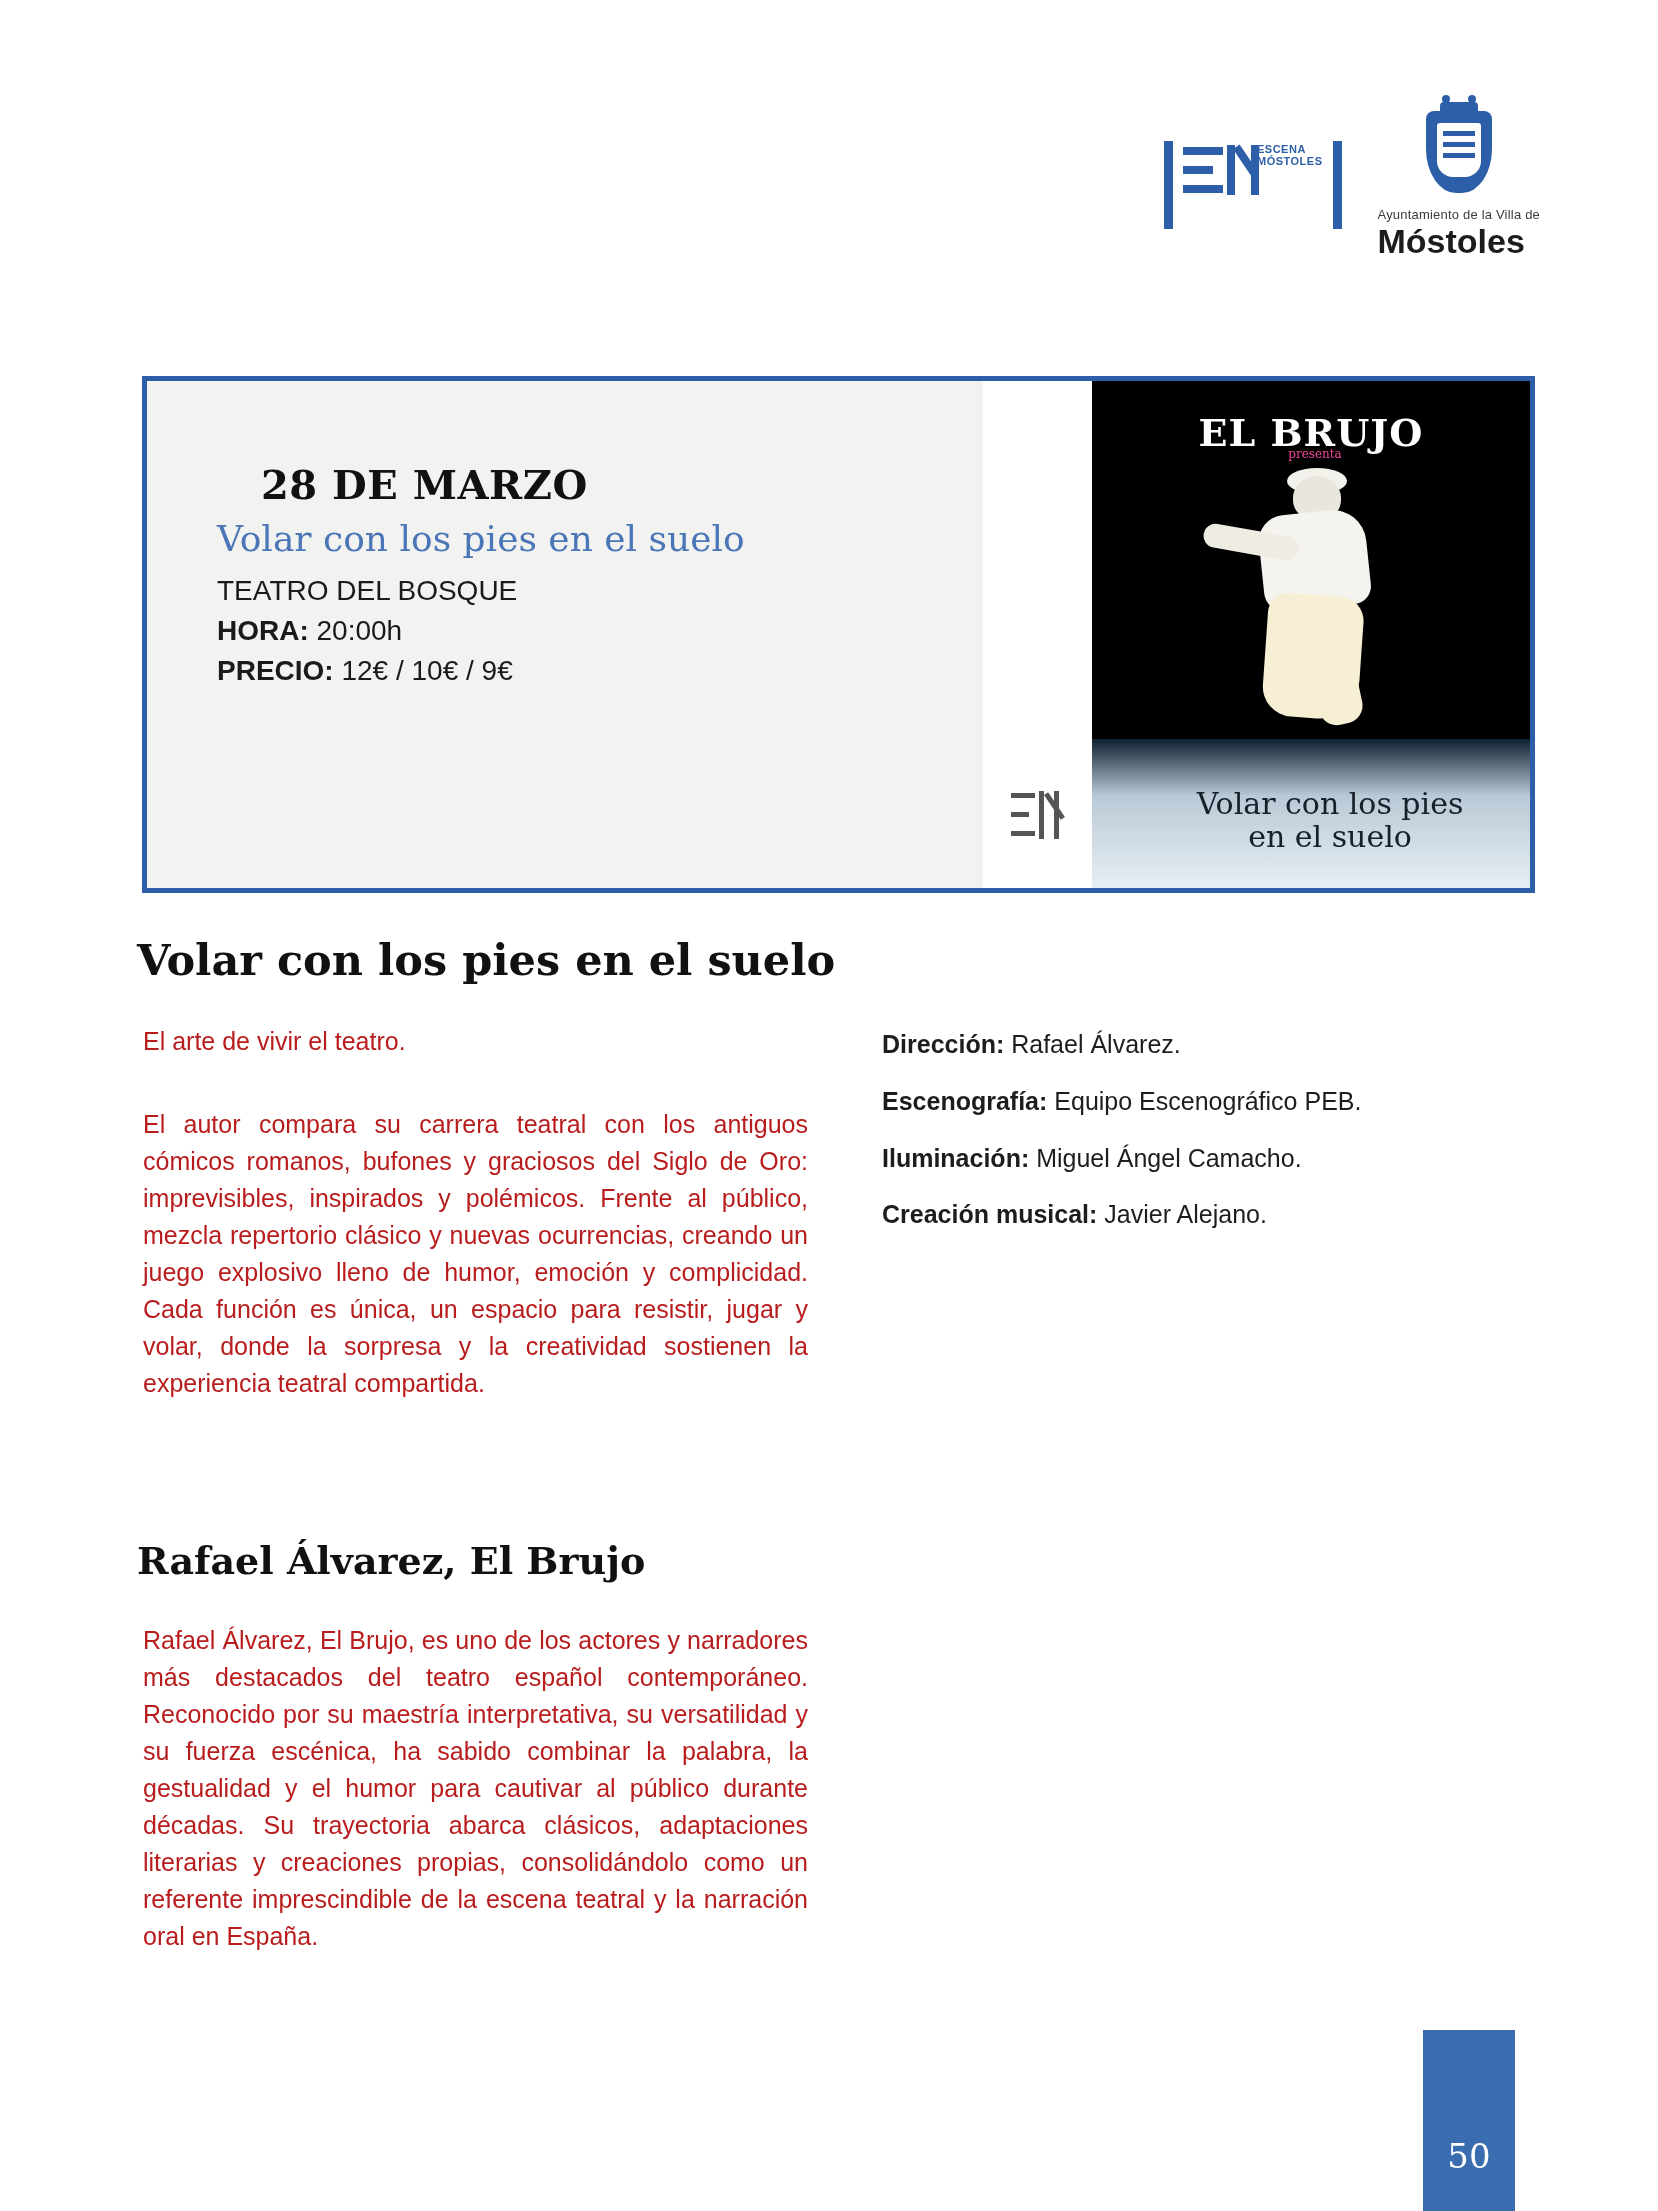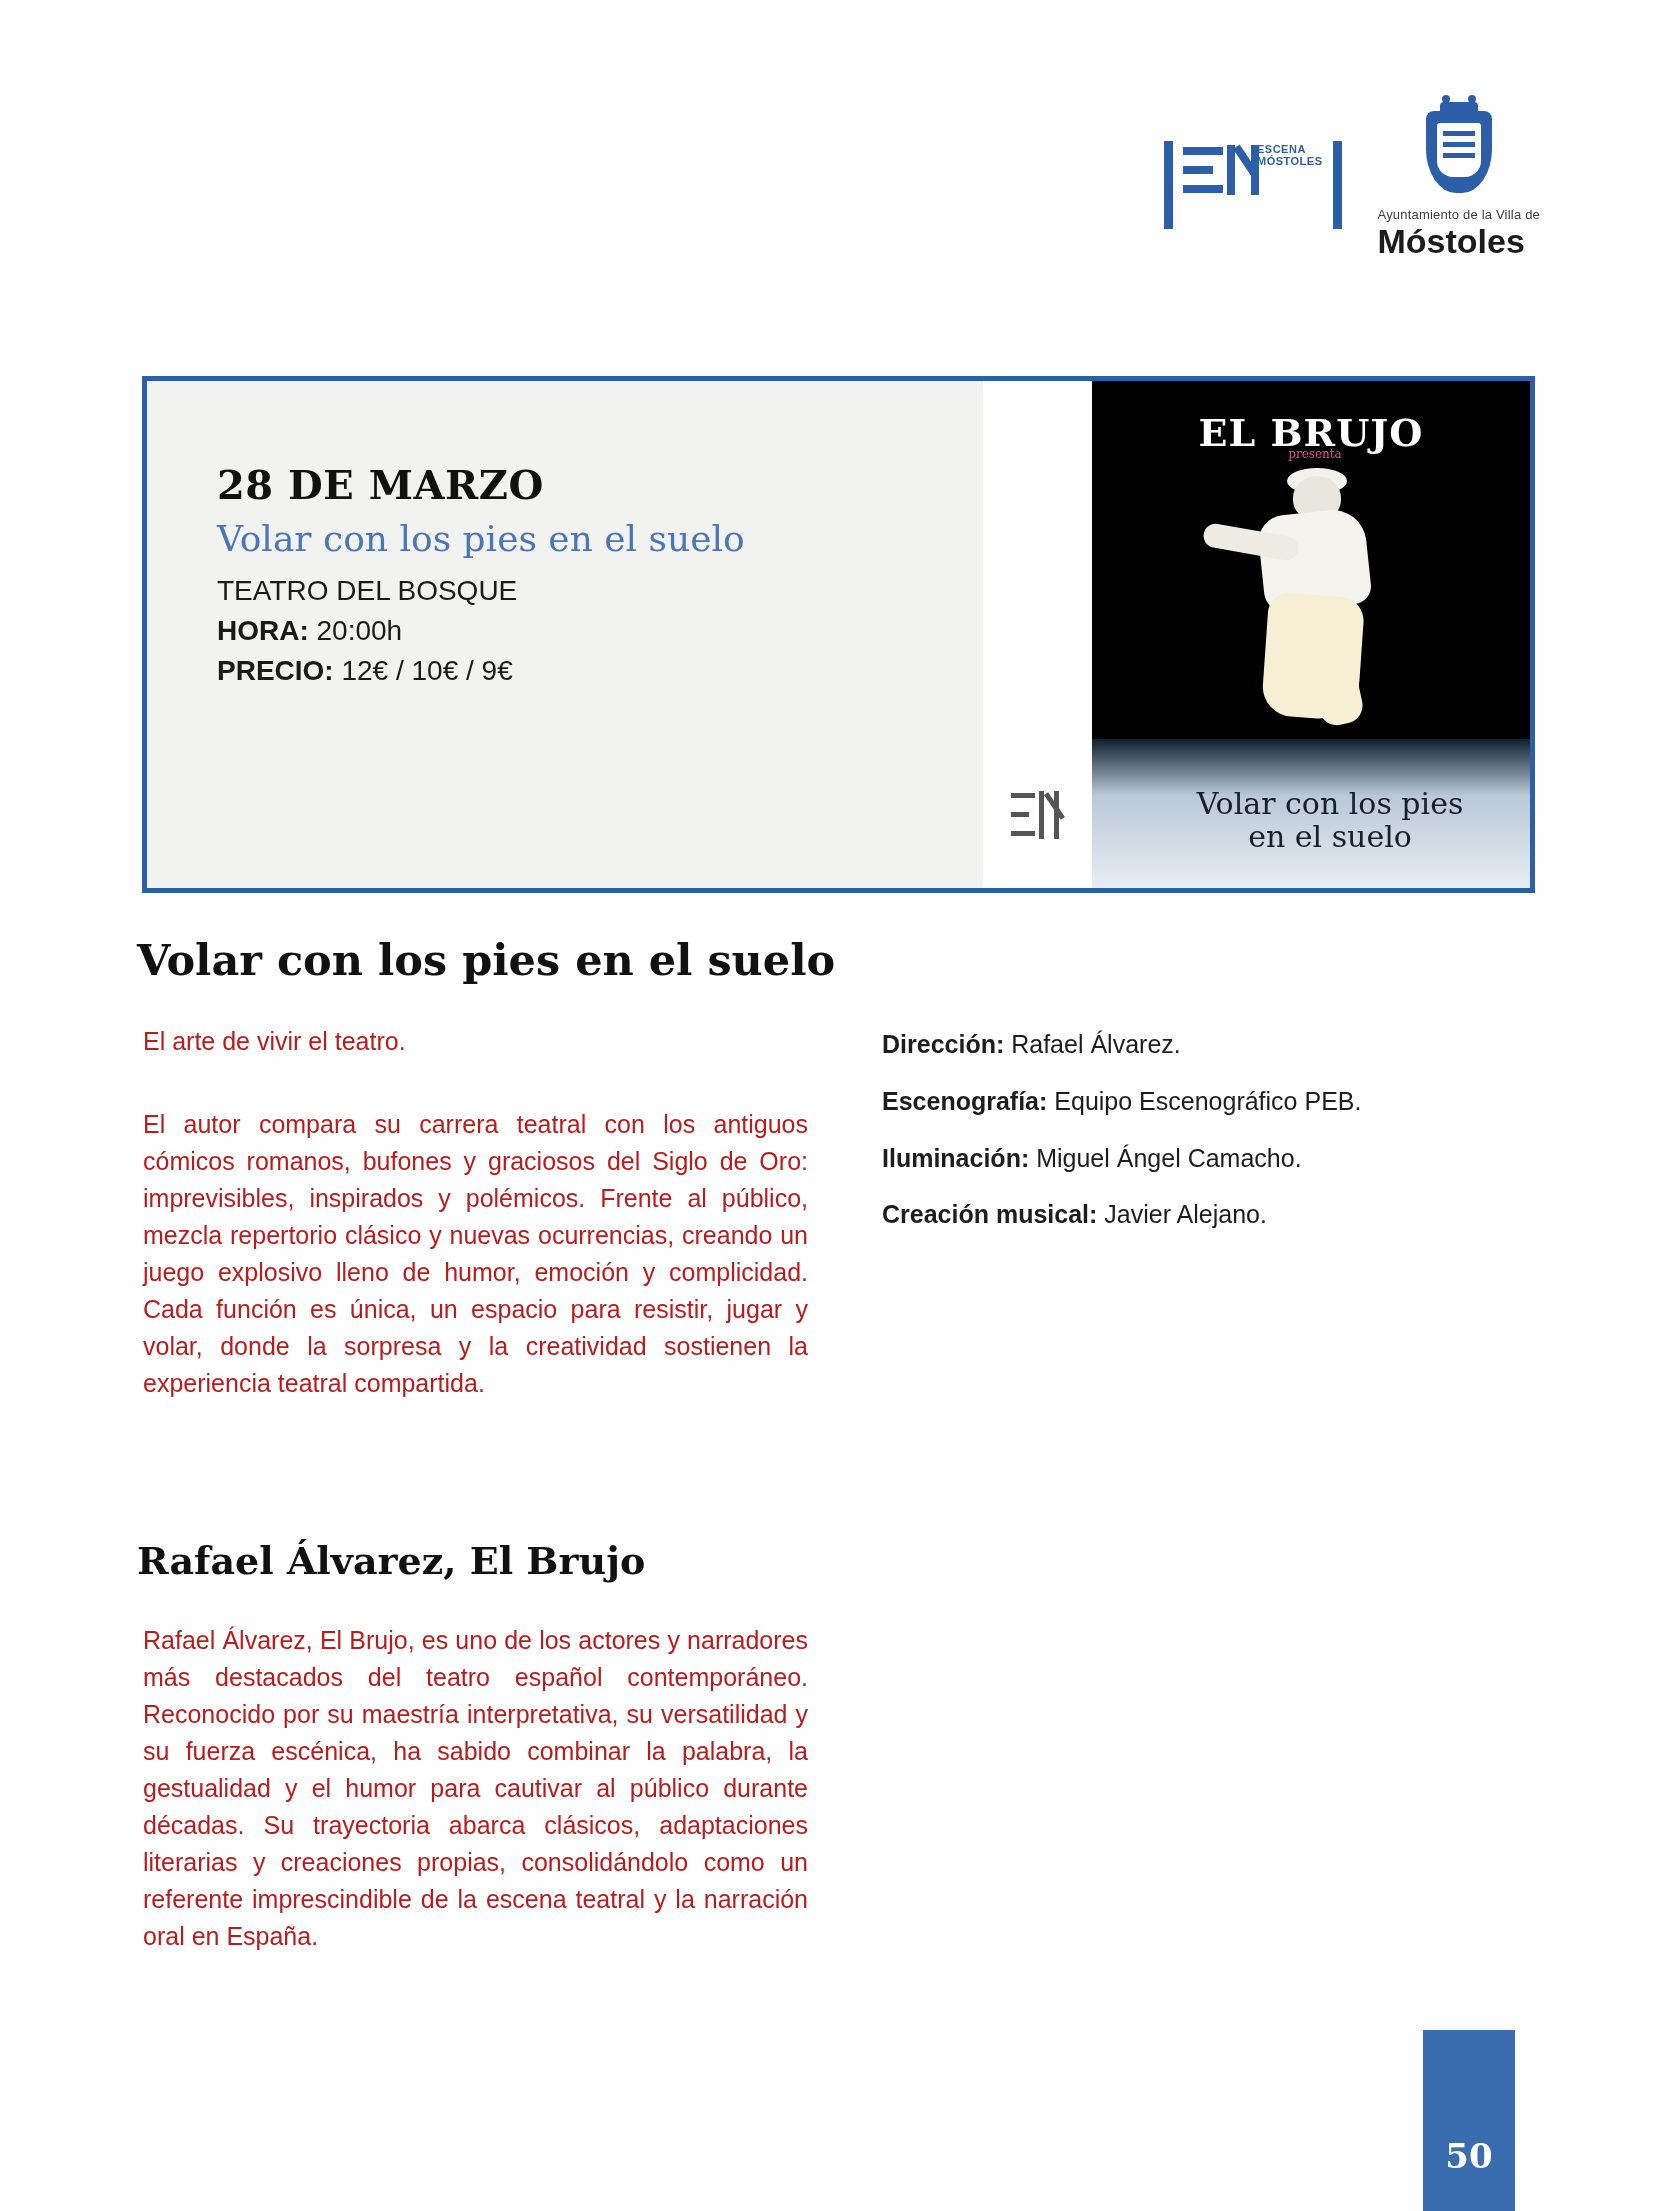--- a/index.html
+++ b/index.html
@@ -153,20 +153,21 @@
     padding: 80px 0 0 70px;
     box-sizing: border-box;
   }
   .card-date {
     font-family: "DejaVu Serif", serif;
     font-weight: bold;
     font-size: 40px;
     letter-spacing: 0.5px;
     color: #111;
     margin-bottom: 10px;
+    margin-left: 44px;
   }
   .card-subtitle {
     font-family: "DejaVu Serif", serif;
     font-size: 36px;
     color: #4a76b8;
     margin-bottom: 12px;
   }
   .card-line {
     font-size: 28px;
     line-height: 1.42;
@@ -344,21 +345,20 @@
     height: 182px;
     background: #3a6cb0;
     color: #ffffff;
     font-family: "DejaVu Serif", serif;
     font-size: 34px;
     display: flex;
     align-items: flex-end;
     justify-content: center;
     padding-bottom: 36px;
     box-sizing: border-box;
-    font-weight: bold;
   }
 </style>
 </head>
 <body>
 
 <div class="header">
 
   <div class="logo-escena">
     <div class="bar"></div>
     <div class="mid">

